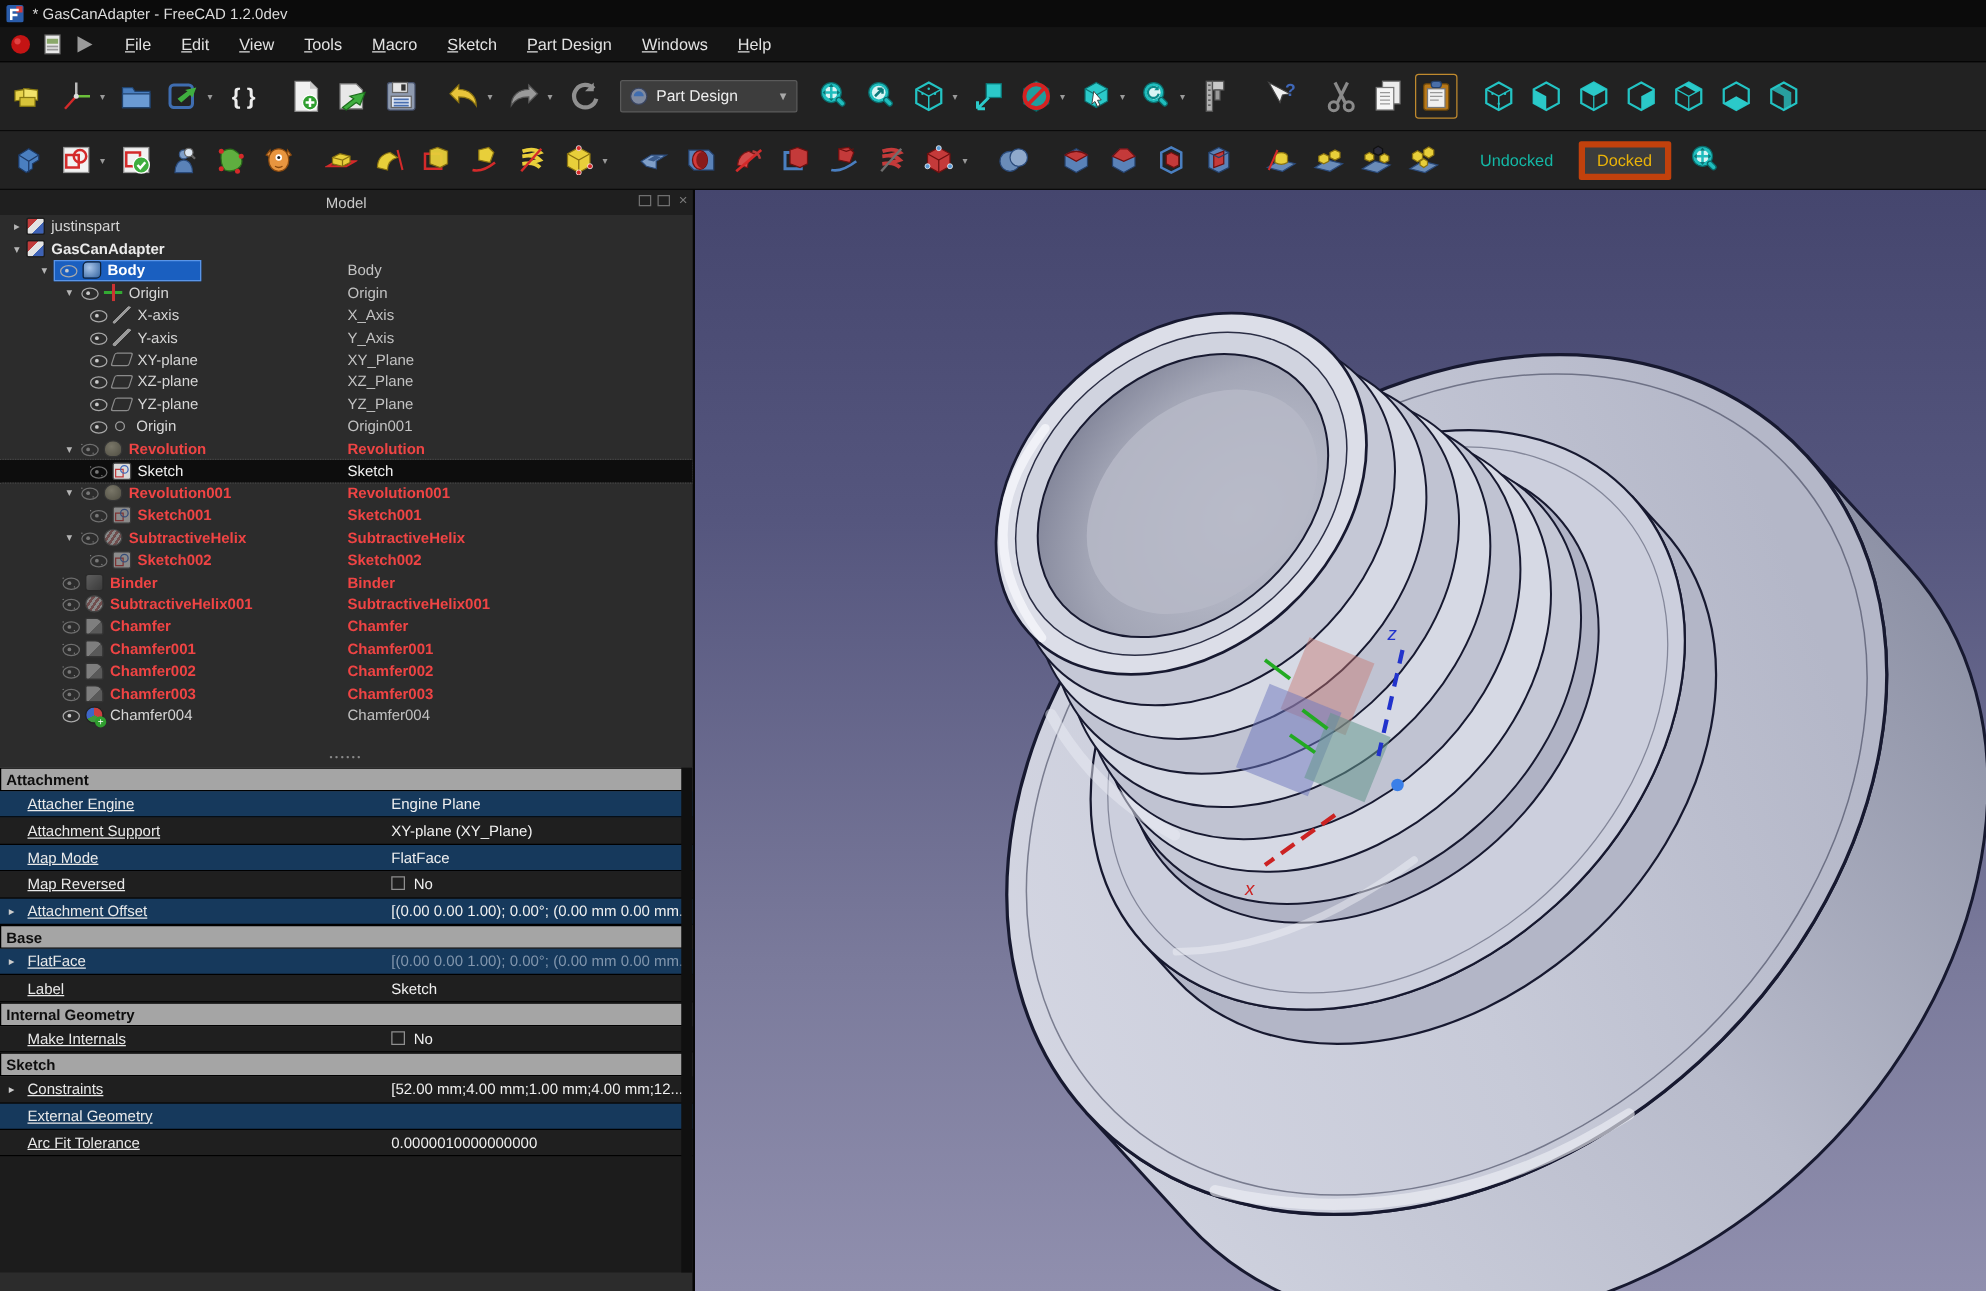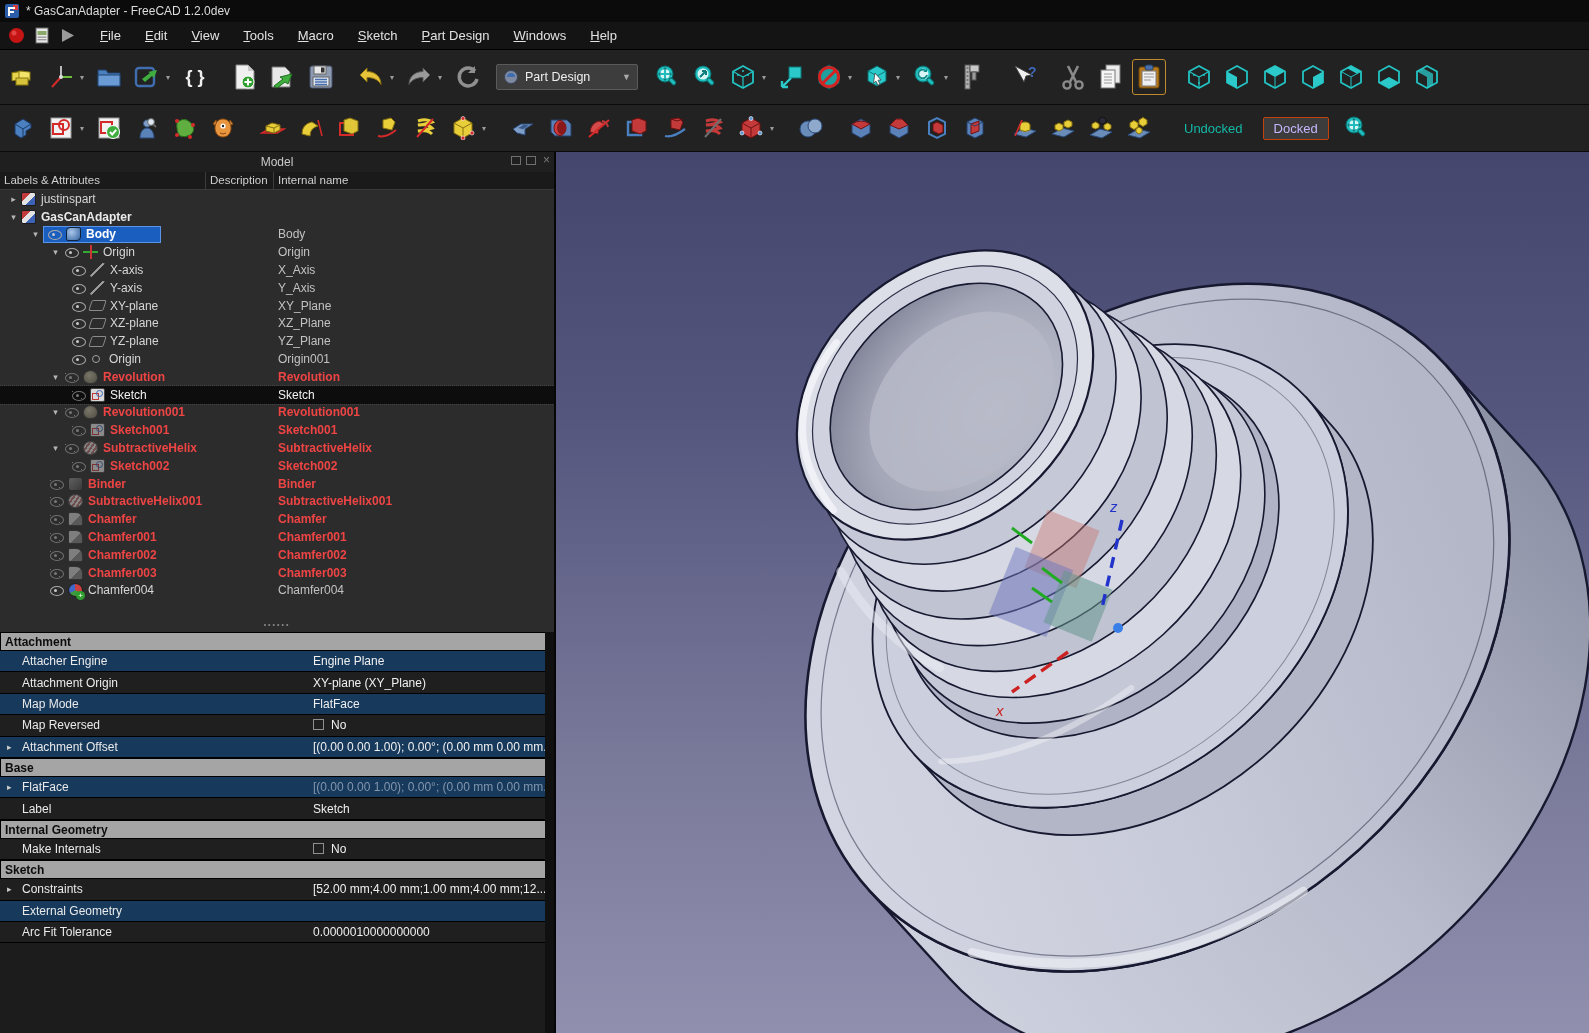--- a/index.html
+++ b/index.html
@@ -19,21 +19,21 @@
   .tb2 { height:47px; padding:0 6px; gap:4px; }
   .tbtn { width:34px; height:36px; display:flex; align-items:center; justify-content:center; position:relative; flex:none; }
   .tb2 .tbtn { height:34px; }
   .dd { font-size:8px; color:#9a9a9a; margin-left:-2px; width:8px; flex:none; }
   .sep { width:8px; flex:none; }
   .combo { height:26px; min-width:142px; background:#3d3d3d; border:1px solid #5a5a5a; border-radius:2px;
     display:flex; align-items:center; gap:6px; padding:0 6px; margin:0 8px; }
   .combo .ctext { font-size:12.5px; color:#eeeeee; flex:1; }
   .combo .caret { font-size:9px; color:#aaaaaa; }
   .docked-lbl { font-size:13px; color:#14b8a6; padding:4px 10px; margin-left:14px; }
-  .docked-btn { font-size:13px; color:#c4b5fd; background:#3c3c3c; border:1px solid #c2410c; border-radius:2px; padding:3px 10px; margin:16px 6px; }
+  .docked-btn { font-size:13px; color:#eab308; background:#3c3c3c; border:5px solid #c2410c; border-radius:2px; padding:3px 10px; margin:16px 6px; }
 
   
   .main { display:flex; height:881px; }
   .left-panel { width:556px; background:#2c2c2c; position:relative; border-right:2px solid #060606; }
   .panel-title { height:20px; background:#1f1f1f; display:flex; align-items:center; font-size:12px; color:#c9c9c9; position:relative; }
   .panel-title .pt-text { flex:1; text-align:center; }
   .win-btns { position:absolute; right:4px; top:3px; display:flex; gap:7px; align-items:center; }
   .wb-sq { width:10px; height:9px; border:1px solid #6f6f6f; display:inline-block; }
   .wb-x { color:#7a7a7a; font-size:12px; line-height:10px; }
 
@@ -74,21 +74,21 @@
   .edited .tlabel, .edited .tint { color:#f2f2f2; }
   .bold .tlabel { font-weight:bold; color:#eaeaea; }
   .L0 { padding-left:6px; } .L1 { padding-left:28px; } .L2 { padding-left:48px; } .L3 { padding-left:70px; }
 
   .splitter { height:12px; background:#2c2c2c; text-align:center; color:#8a8a8a; font-size:7px; letter-spacing:2px; line-height:10px; }
 
   
   .props { font-size:12px; position:relative; }
   .psec { height:19px; background:#a5a5a5; color:#0d0d0d; font-weight:bold; padding:2px 0 0 4px; border:1px solid #000; }
   .prow { height:21.4px; display:flex; align-items:center; position:relative; border-bottom:1px solid #000; }
-  .prow .plabel { width:310px; padding-left:22px; color:#eaeaea; flex:none; }
+  .prow .plabel { width:310px; padding-left:22px; color:#eaeaea; flex:none;text-decoration:underline; }
   .prow .pvalue { flex:1; color:#f0f0f0; padding-left:3px; white-space:nowrap; overflow:hidden; }
   .prow.blue { background:#16395c; }
   .prow.dark { background:#1f1f1f; }
   .pexp { position:absolute; left:7px; top:5px; font-size:9px; color:#cccccc; }
   .pvalue.muted { color:#8296ad; }
   .chk { display:inline-block; width:11px; height:11px; border:1px solid #8f8f8f; margin-right:7px; vertical-align:-1px; background:transparent; }
   .props-rest { height:93px; background:#1c1c1c; }
   .pscroll { position:absolute; right:0; top:0; bottom:-93px; width:9px; background:#101010; }
 
   
@@ -590,25 +590,20 @@
 
   <div class="left-panel">
     <div class="panel-title">
       <span class="pt-text">Model</span>
       <span class="win-btns">
         <span class="wb-sq"></span>
         <span class="wb-sq" style="margin-left:-2px"></span>
         <span class="wb-x">×</span>
       </span>
     </div>
-    <div class="tree-cols">
-      <span class="tc tc0">Labels &amp; Attributes</span>
-      <span class="tc tc1">Description</span>
-      <span class="tc tc2">Internal name</span>
-    </div>
 
     <div class="tree">
       <div class="trow L0">
           <span class="arr col"></span>
           <span class="ti ti-doc"></span>
           <span class="tlabel">justinspart</span>
         </div>
       <div class="trow L0 bold">
           <span class="arr exp"></span>
           <span class="ti ti-doc"></span>
@@ -751,21 +746,21 @@
 
     <div class="splitter">••••••</div>
 
     <div class="props">
       <div class="psec">Attachment</div>
       <div class="prow blue">
           <span class="plabel">Attacher Engine</span>
           <span class="pvalue">Engine Plane</span>
         </div>
       <div class="prow dark">
-          <span class="plabel">Attachment Origin</span>
+          <span class="plabel">Attachment Support</span>
           <span class="pvalue">XY-plane (XY_Plane)</span>
         </div>
       <div class="prow blue">
           <span class="plabel">Map Mode</span>
           <span class="pvalue">FlatFace</span>
         </div>
       <div class="prow dark">
           <span class="plabel">Map Reversed</span>
           <span class="pvalue"><span class="chk"></span><span>No</span></span>
         </div>

